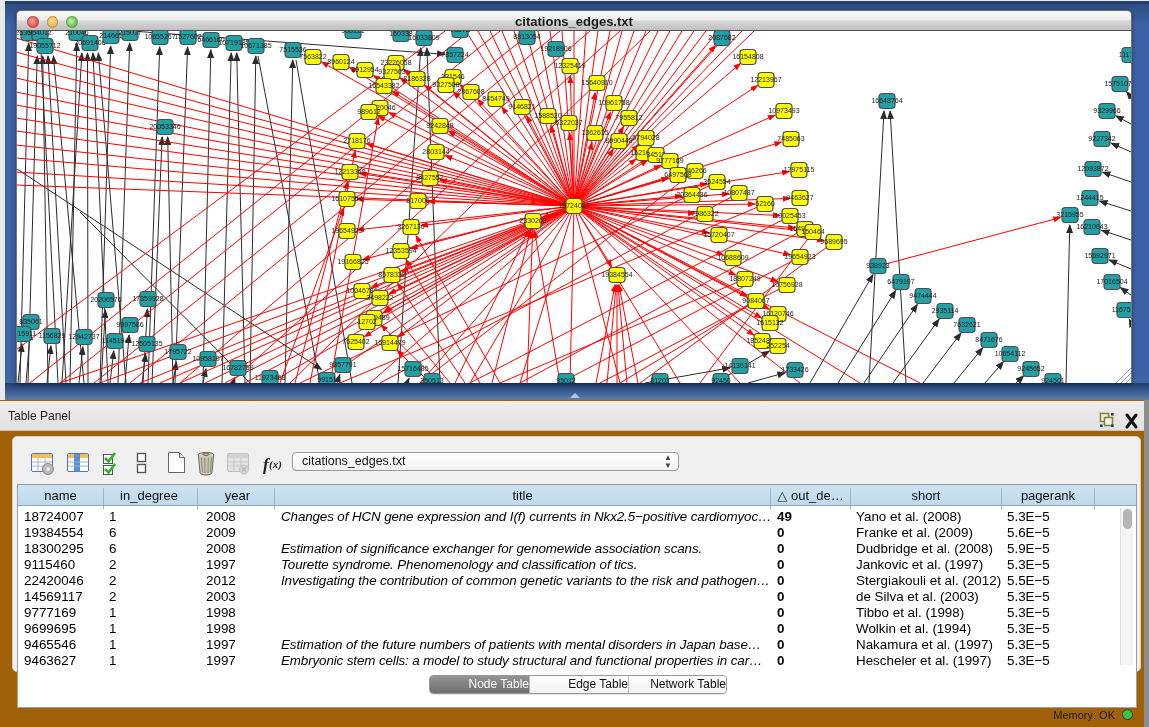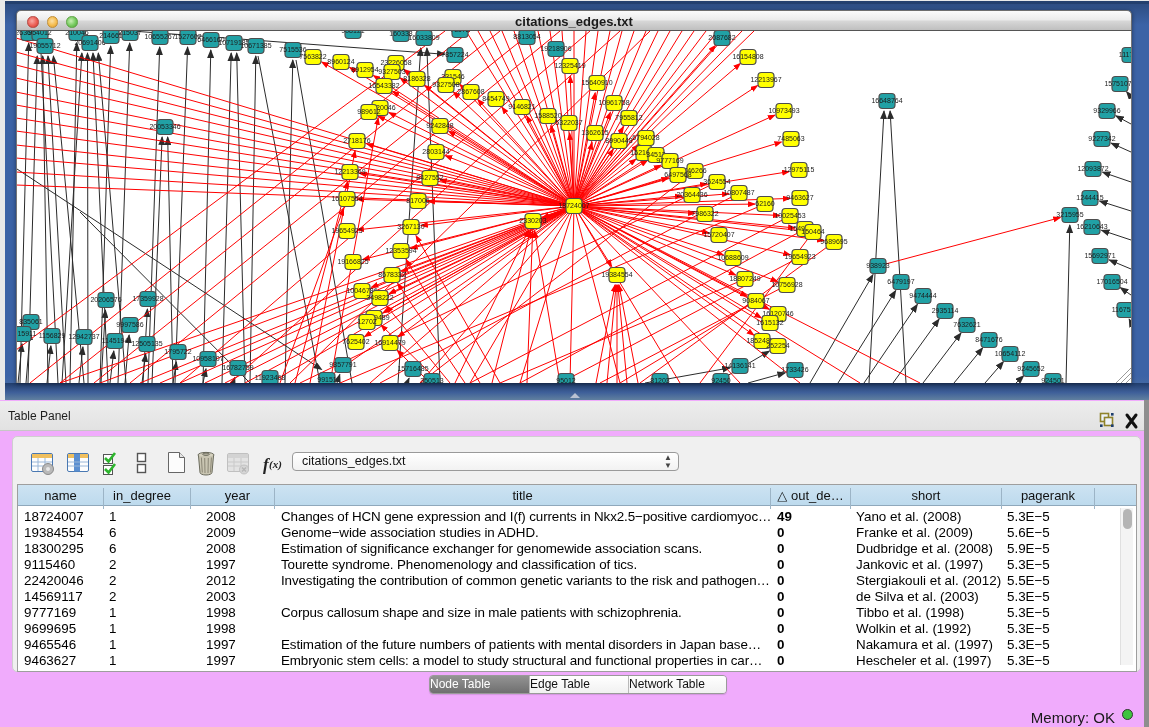--- a/index.html
+++ b/index.html
@@ -13,58 +13,58 @@
   border-radius:5px 5px 0 0; border:1px solid #6e6e6e; border-bottom:1px solid #555;
   background:linear-gradient(180deg,#fbfbfb 0%,#ececec 45%,#d6d6d6 55%,#bfbfbf 100%); }
 #titlebar .t { position:absolute; left:0; right:0; top:3px; text-align:center;
   font-size:13px; font-weight:700; color:#1a1a1a; letter-spacing:0; }
 .tl { position:absolute; top:5px; width:11.5px; height:11.5px; border-radius:50%; }
 #canvas { position:absolute; left:0; top:21px; width:1116px; height:352px; background:#fff;
   border-left:1px solid #777; border-right:1px solid #777; overflow:hidden; }
 #canvas svg { position:absolute; left:-1px; top:0; }
 #splitarrow { position:absolute; left:570px; top:393px; width:0; height:0;
   border-left:5px solid transparent; border-right:5px solid transparent; border-bottom:5px solid #b9c2d2; }
-#panel { position:absolute; left:0; top:400px; width:1149px; height:327px; background:#f0abfc; }
+#panel { position:absolute; left:0; top:400px; width:1149px; height:327px; background:#a16207; }
 #pheader { position:absolute; left:0; top:1px; width:1149px; height:30px;
   background:linear-gradient(180deg,#ededed,#e2e2e2); border-bottom:1px solid #c6c6c6; }
 #pheader .t { position:absolute; left:8px; top:8px; font-size:12px; color:#1e1e1e; }
 #container { position:absolute; left:12px; top:36px; width:1129px; height:236px;
   background:#f0f0f0; border:1px solid #cfcfcf; border-radius:5px; }
 #toolbar { position:absolute; left:0; top:11px; width:100%; height:36px; }
 #combo { position:absolute; left:279px; top:15px; width:387px; height:19px; border:1px solid #9a9a9a;
   border-radius:4px; background:linear-gradient(180deg,#ffffff,#f2f2f2);
   font-size:12.5px; color:#111; line-height:17px; padding-left:9px; }
 #combo .ud { position:absolute; right:6px; top:1px; font-size:8px; color:#444; line-height:8px; }
-#table { position:absolute; left:4px; top:47px; width:1120px; height:188px; background:#fff;
+#table { position:absolute; left:4px; top:47px; width:1120px; height:224px; background:#fff;
   border:1px solid #9e9e9e; overflow:hidden;padding-left:41px; }
 #thead { position:absolute; left:0; top:0; width:1119px; height:21px;
   background:linear-gradient(180deg,#cde3f2,#bddaed); border-bottom:1px solid #8fa8bb; }
 #thead span { position:absolute; top:3px; font-size:13px; color:#111; text-align:center;
   border-right:1px solid #9cb4c6; height:21px; }
 #tbody { position:absolute; left:0; top:24px; width:1119px; }
 .tr { position:relative; height:16px; line-height:16px; font-size:13.4px; color:#000; white-space:nowrap; }
 .c { position:absolute; top:0; overflow:hidden; }
 .c0 { left:6px;   width:80px; }
 .c1 { left:91px;  width:90px; }
 .c2 { left:188px; width:70px; }
-.c3 { left:263px; width:503px; letter-spacing:-0.12px; }
+.c3 { left:263px; width:503px; letter-spacing:-0.12px;font-style:italic; }
 .c4 { left:759px; width:74px;font-weight:bold; }
 .c5 { left:838px; width:145px; }
 .c6 { left:989px; width:90px; }
 #vscroll { position:absolute; right:3px; top:23px; width:13px; height:157px; background:#f4f4f4;
   border-left:1px solid #e0e0e0; }
 #vscroll .thumb { position:absolute; left:2px; top:1px; width:9px; height:20px; background:#b5b5b5; border-radius:5px; }
 #tabs { position:absolute; left:429px; top:275px; height:19px; display:flex;
   border:1px solid #9a9a9a; border-radius:4px; overflow:hidden;
   box-shadow:0 1px 1px rgba(0,0,0,.12); }
-#tabs .tab { height:100%; font-size:12px; line-height:17px; text-align:left;
+#tabs .tab { height:100%; font-size:12px; line-height:17px; text-align:right;
   background:linear-gradient(180deg,#ffffff,#f1f1f1); color:#111; border-right:1px solid #b9b9b9; }
 #tabs .sel { background:linear-gradient(180deg,#939393,#6f6f6f); color:#fff; }
 #status { position:absolute; left:0; top:305px; width:1149px; height:22px; }
-#status .m { position:absolute; right:34px; top:4px; font-size:15px; color:#1a1a1a; }
+#status .m { position:absolute; right:34px; top:4px; font-size:11px; color:#1a1a1a; }
 #status .dot { position:absolute; right:16px; top:4px; width:11px; height:11px; border-radius:50%;
   background:#3ec43e; border:1.5px solid #333; }
 #rstrip { position:absolute; right:0; top:0px; width:5px; height:327px; background:#8e8e8e; }
 </style></head><body>
 <div id="top">
  <div id="blue"></div>
  <div style="position:absolute;left:5px;top:383px;width:1144px;height:17px;background:linear-gradient(180deg,#203c6b,#3e5f99 55%,#60809f)"></div>
  <div id="win">
   <div id="canvas">
         <svg id="net" width="1115" height="352" viewBox="16 31 1115 352" xmlns="http://www.w3.org/2000/svg">
@@ -669,42 +669,41 @@
 </g>
 
 <text x="236" y="22" font-family="Liberation Serif, serif" font-style="italic" font-weight="bold" font-size="17" fill="#222">f</text>
 <text x="242" y="20" font-family="Liberation Serif, serif" font-style="italic" font-weight="bold" font-size="11" fill="#222">(x)</text>
 </svg>
       </div>
    <div id="combo">citations_edges.txt<span class="ud">▲<br>▼</span></div>
    <div id="table">
      <div id="thead">
        <span style="left:0;width:86px">name</span>
-       <span style="left:76px;width:97px">in_degree</span>
+       <span style="left:83px;width:97px">in_degree</span>
        <span style="left:183px;width:74px">year</span>
        <span style="left:257px;width:496px">title</span>
        <span style="left:753px;width:80px">△ out_de…</span>
        <span style="left:833px;width:151px">short</span>
        <span style="left:984px;width:93px">pagerank</span>
      </div>
      <div id="tbody">
 <div class="tr">
             <span class="c c0">18724007</span>
             <span class="c c1">1</span>
             <span class="c c2">2008</span>
             <span class="c c3">Changes of HCN gene expression and I(f) currents in Nkx2.5−positive cardiomyoc…</span>
             <span class="c c4">49</span>
             <span class="c c5">Yano et al. (2008)</span>
             <span class="c c6">5.3E−5</span>
           </div>
 <div class="tr">
             <span class="c c0">19384554</span>
             <span class="c c1">6</span>
             <span class="c c2">2009</span>
-            <span class="c c3">Genome−wide association studies in ADHD.</span>
             <span class="c c4">0</span>
             <span class="c c5">Franke et al. (2009)</span>
             <span class="c c6">5.6E−5</span>
           </div>
 <div class="tr">
             <span class="c c0">18300295</span>
             <span class="c c1">6</span>
             <span class="c c2">2008</span>
             <span class="c c3">Estimation of significance exchanger for genomewide association scans.</span>
             <span class="c c4">0</span>
@@ -734,31 +733,30 @@
             <span class="c c1">2</span>
             <span class="c c2">2003</span>
             <span class="c c4">0</span>
             <span class="c c5">de Silva et al. (2003)</span>
             <span class="c c6">5.3E−5</span>
           </div>
 <div class="tr">
             <span class="c c0">9777169</span>
             <span class="c c1">1</span>
             <span class="c c2">1998</span>
-            <span class="c c3">Corpus callosum shape and size in male patients with schizophrenia.</span>
             <span class="c c4">0</span>
             <span class="c c5">Tibbo et al. (1998)</span>
             <span class="c c6">5.3E−5</span>
           </div>
 <div class="tr">
             <span class="c c0">9699695</span>
             <span class="c c1">1</span>
             <span class="c c2">1998</span>
             <span class="c c4">0</span>
-            <span class="c c5">Wolkin et al. (1992)</span>
+            <span class="c c5">Wolkin et al. (1994)</span>
             <span class="c c6">5.3E−5</span>
           </div>
 <div class="tr">
             <span class="c c0">9465546</span>
             <span class="c c1">1</span>
             <span class="c c2">1997</span>
             <span class="c c3">Estimation of the future numbers of patients with mental disorders in Japan base…</span>
             <span class="c c4">0</span>
             <span class="c c5">Nakamura et al. (1997)</span>
             <span class="c c6">5.3E−5</span>

